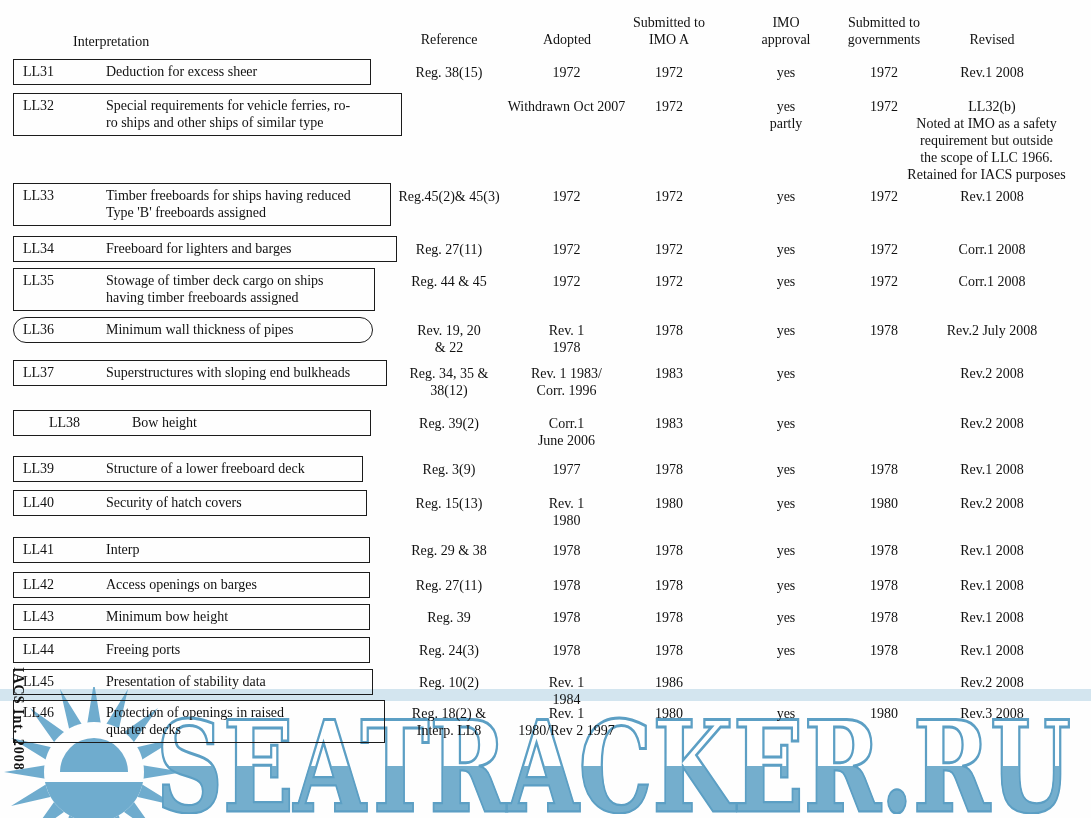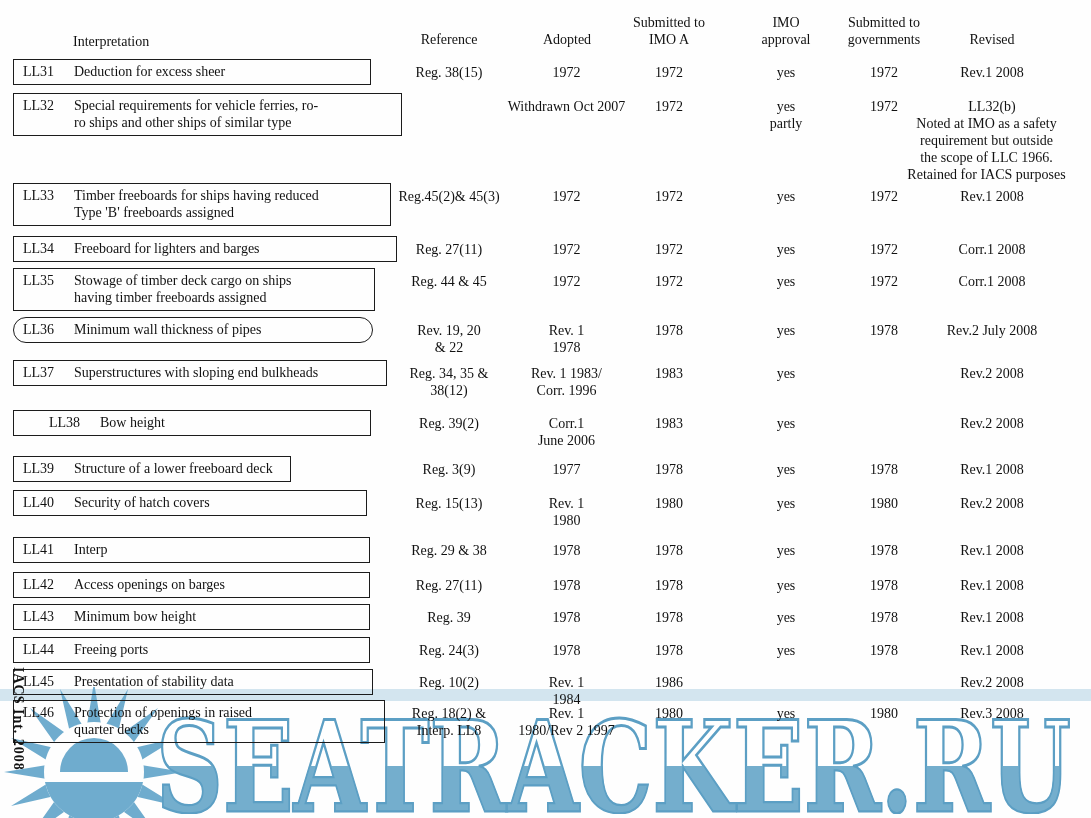--- a/index.html
+++ b/index.html
@@ -28,39 +28,39 @@
   .h-adopted{left:502px;width:130px;}
   .h-imoa{left:613px;width:112px;}
   .h-appr{left:730px;width:112px;}
   .h-gov{left:824px;width:120px;}
   .h-rev{left:932px;width:120px;}
   
   #rows .row{position:absolute;left:0;width:1091px;}
   .box{position:absolute;left:13px;border:1.5px solid #1c1c1c;background:transparent;
        display:flex;align-items:flex-start;padding:3px 6px 4px 9px;box-sizing:border-box;}
   .llno{width:51px;flex:0 0 51px;}
-  .desc{flex:1;white-space:pre-line;}
+  .desc{flex:1;white-space:pre-line;margin-left:32px;}
   .cell{position:absolute;top:5px;text-align:center;white-space:pre-line;}
   .c-ref{left:385px;width:128px;}
   .c-adopted{left:489px;width:155px;}
   .c-imoa{left:617px;width:104px;}
   .c-appr{left:734px;width:104px;}
   .c-gov{left:832px;width:104px;}
   .c-rev{left:917px;width:150px;}
   .c-note{left:884px;width:205px;top:22px;}
   
   #rows .row:nth-child(1){top:59px;}   #rows .row:nth-child(1) .box{width:358px;}
   #rows .row:nth-child(2){top:93px;}   #rows .row:nth-child(2) .box{width:389px;}
   #rows .row:nth-child(3){top:183px;}  #rows .row:nth-child(3) .box{width:378px;}
   #rows .row:nth-child(4){top:236px;}  #rows .row:nth-child(4) .box{width:384px;}
   #rows .row:nth-child(5){top:268px;}  #rows .row:nth-child(5) .box{width:362px;}
   #rows .row:nth-child(6){top:317px;}  #rows .row:nth-child(6) .box{width:360px;border-radius:13px;}
   #rows .row:nth-child(7){top:360px;}  #rows .row:nth-child(7) .box{width:374px;}
   #rows .row:nth-child(8){top:410px;}  #rows .row:nth-child(8) .box{width:358px;padding-left:35px;}
-  #rows .row:nth-child(9){top:456px;}  #rows .row:nth-child(9) .box{width:278px;}
+  #rows .row:nth-child(9){top:456px;}  #rows .row:nth-child(9) .box{width:350px;}
   #rows .row:nth-child(10){top:490px;} #rows .row:nth-child(10) .box{width:354px;}
   #rows .row:nth-child(11){top:537px;} #rows .row:nth-child(11) .box{width:357px;}
   #rows .row:nth-child(12){top:572px;} #rows .row:nth-child(12) .box{width:357px;}
   #rows .row:nth-child(13){top:604px;} #rows .row:nth-child(13) .box{width:357px;}
   #rows .row:nth-child(14){top:637px;} #rows .row:nth-child(14) .box{width:357px;}
   #rows .row:nth-child(15){top:669px;} #rows .row:nth-child(15) .box{width:360px;}
   #rows .row:nth-child(16){top:700px;} #rows .row:nth-child(16) .box{width:372px;}
   
   .side-note{
     position:absolute;left:10px;top:667px;height:150px;

